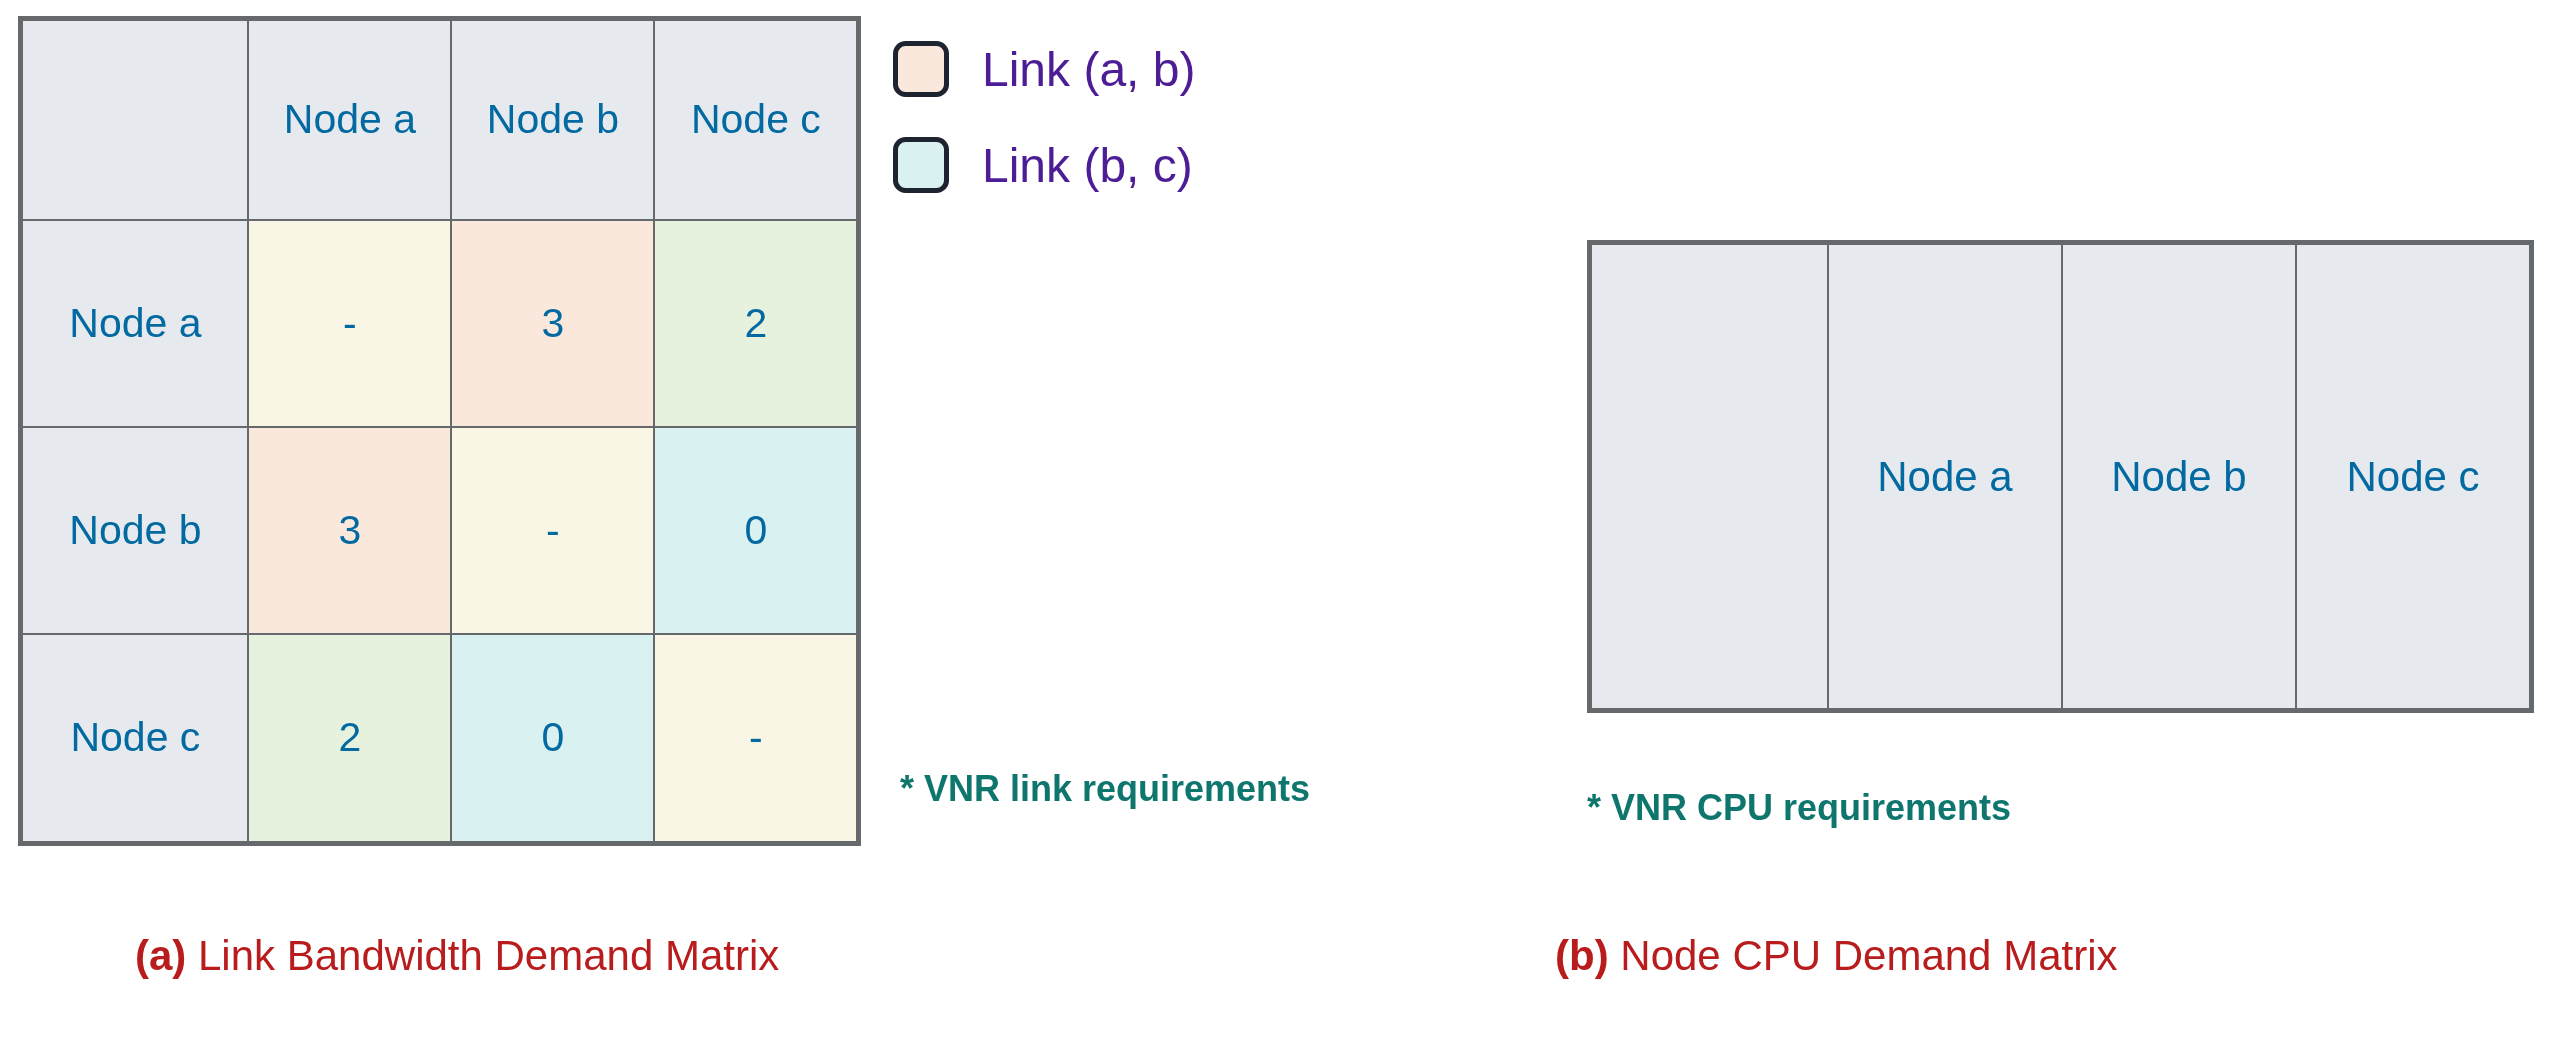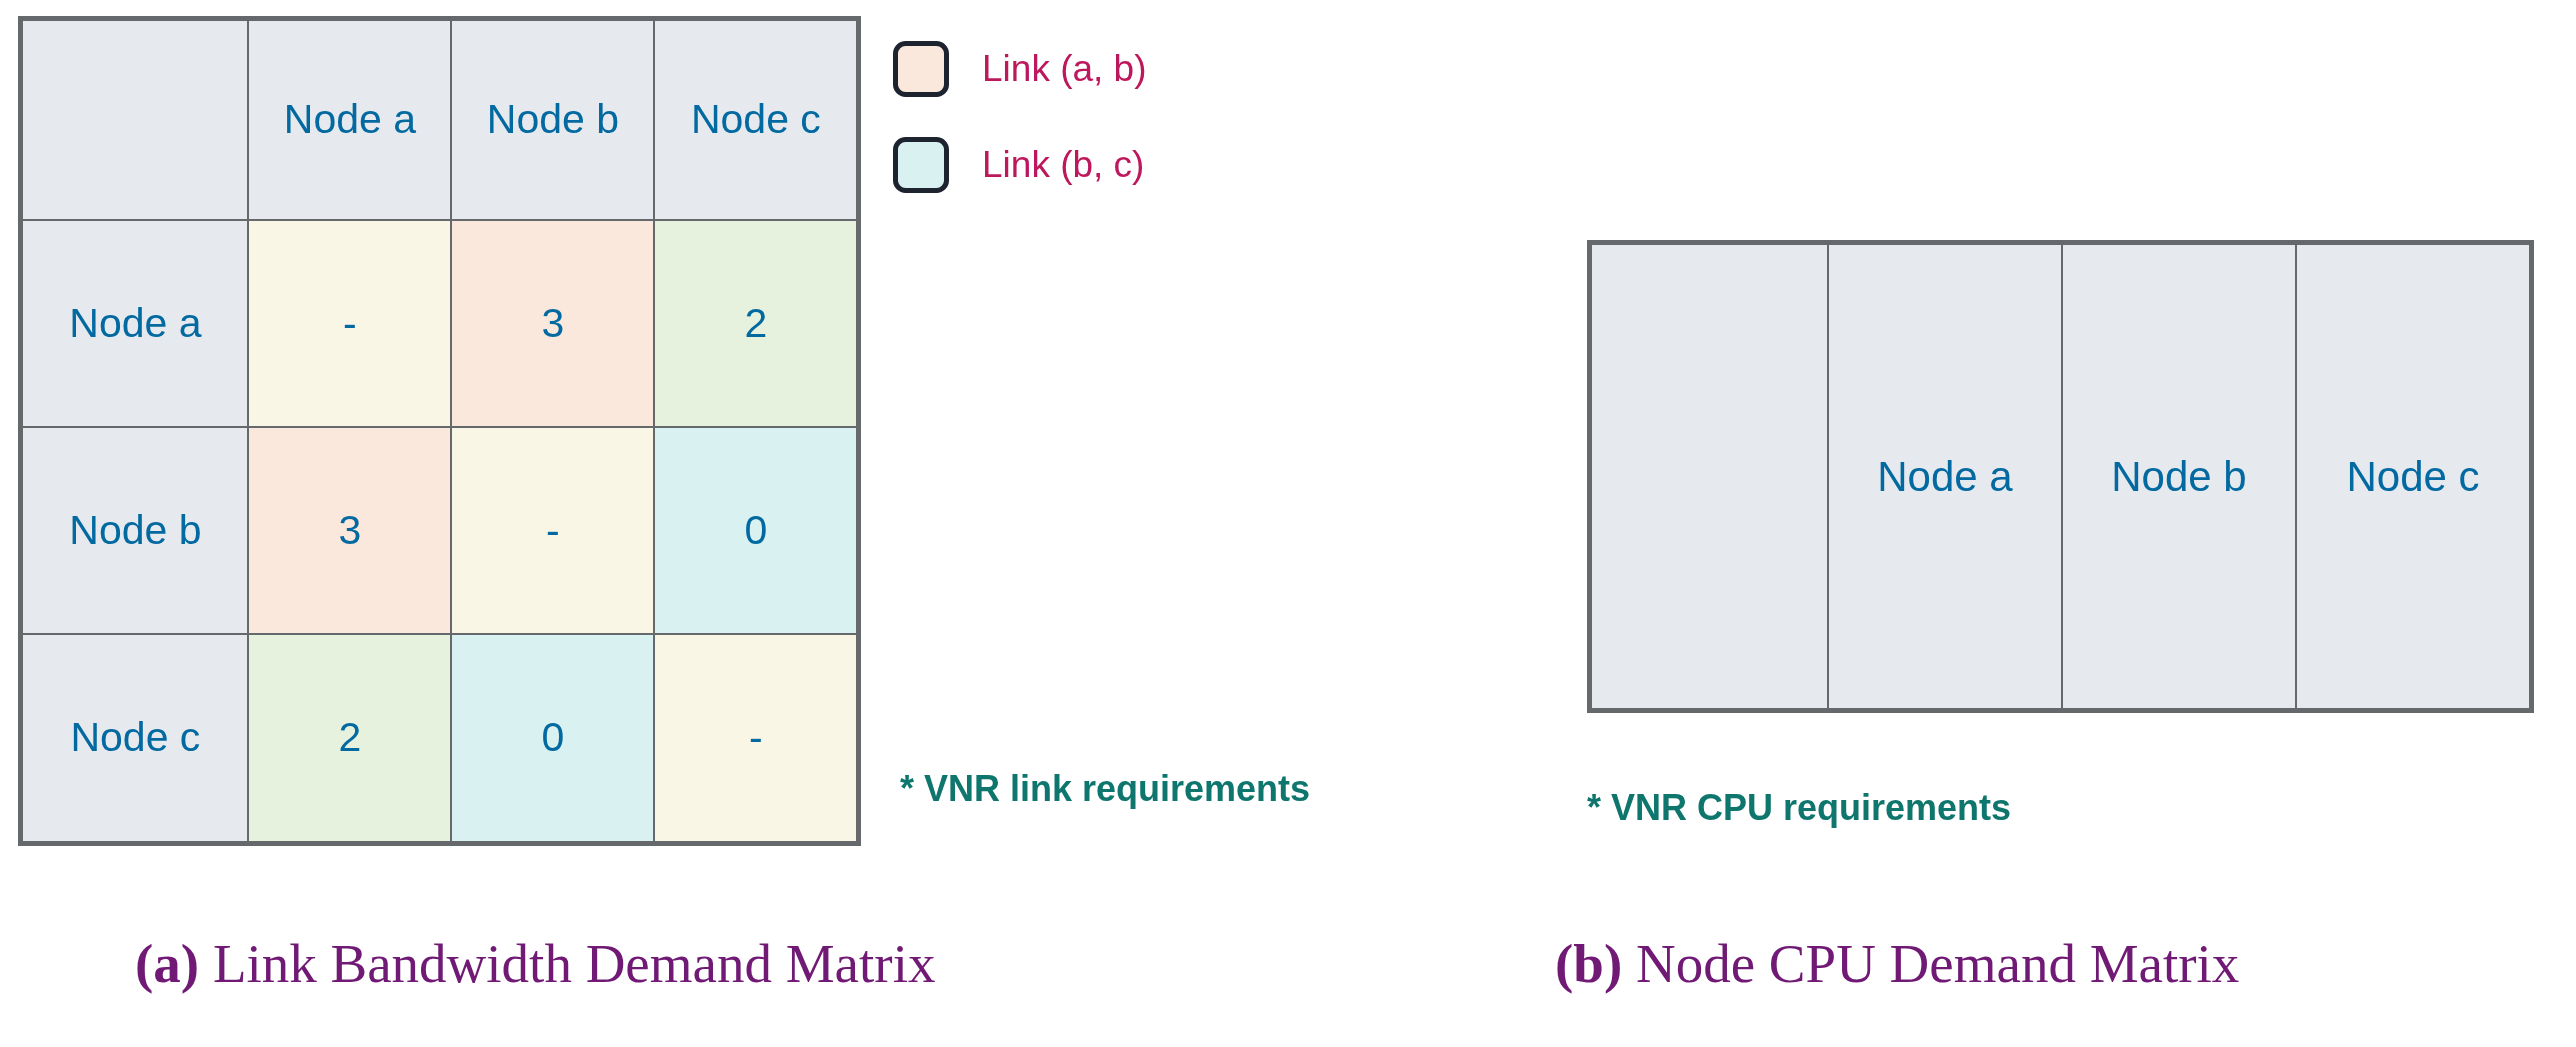--- a/index.html
+++ b/index.html
@@ -83,43 +83,43 @@
   .swatch {
     width: 56px;
     height: 56px;
     border: 5.8px solid #1d2430;
     border-radius: 12.6px;
     box-sizing: border-box;
     flex: 0 0 auto;
   }
   .legend-label {
     margin-left: 33px;
-    font-size: 37px;
-    color: #be185d;
+    font-size: 48px;
+    color: #4c1d95;
     white-space: nowrap;
   }
   .legend-label.indent { margin-left: 48px; }
 
   
   .footnote {
     position: absolute;
     font-size: 36px;
     color: #0f766e;
     white-space: nowrap;
     font-weight: bold;
   }
   #footnote-a { left: 900px; top: 768px; }
   #footnote-b { left: 1587px; top: 787px; }
 
   
   .caption {
     position: absolute;
-    font-family: Liberation Serif, serif;
-    font-size: 55px;
-    color: #701a75;
+    font-family: Liberation Sans, sans-serif;
+    font-size: 42px;
+    color: #b91c1c;
     white-space: nowrap;
   }
   .caption b { font-weight: bold; }
   #caption-a { left: 135px; top: 932px; }
   #caption-b { left: 1555px; top: 932px; text-align: center; }
 </style>
 </head>
 <body>
 
 <table id="table-a" class="matrix">

